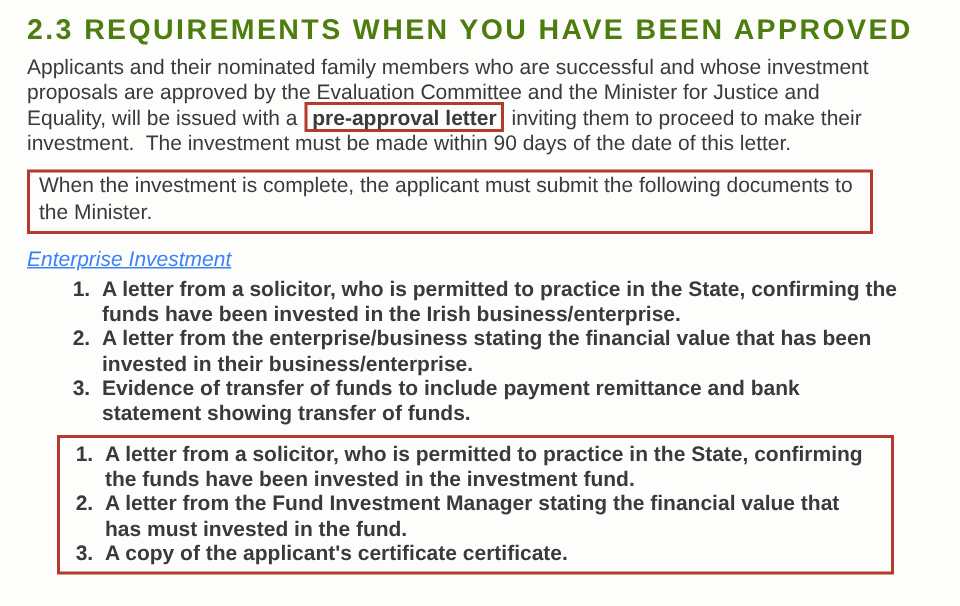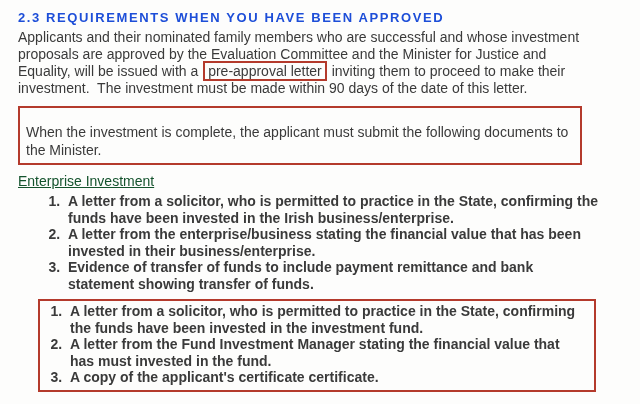--- a/index.html
+++ b/index.html
@@ -12,56 +12,58 @@
     height: 404px;
     overflow: hidden;
     font-family: "Liberation Sans", sans-serif;
     color: #3a3a3a;
   }
   .page {
     padding: 10px 0 0 18px;
     width: 622px;
   }
   .sec-heading {
-    font-size: 13px;
+    font-size: 19px;
     font-weight: bold;
     letter-spacing: 1.6px;
-    color: #1d4ed8;
+    color: #4d7c0f;
     margin: 0 0 4px 0;
   }
   .intro {
     font-size: 14px;
     line-height: 17px;
     width: 582px;
     margin: 0 0 9px 0;
     white-space: pre-wrap;
   }
   .inline-redbox {
     border: 2px solid #b43a2c;
     padding: 0 3px;
     margin: 0 1px;
+    font-weight: bold;
   }
   .redbox-note {
     box-sizing: border-box;
     width: 564px;
     border: 2px solid #b43a2c;
-    padding: 16px 6px 4px 6px;
+    padding: 0 6px 4px 6px;
     margin: 0 0 8px 0;
   }
   .redbox-note p {
     margin: 0;
     font-size: 14px;
     line-height: 17.5px;
   }
   .sub-heading {
     font-size: 14px;
     font-weight: normal;
     text-decoration: underline;
-    color: #14532d;
+    color: #3b82f6;
     margin: 0 0 4px 0;
+    font-style: italic;
   }
   ol.doc-list {
     margin: 0 0 7px 0;
     padding-left: 46px;
     width: 534px;
     font-size: 14px;
     line-height: 16.5px;
   }
   ol.doc-list li {
     padding-left: 4px;

